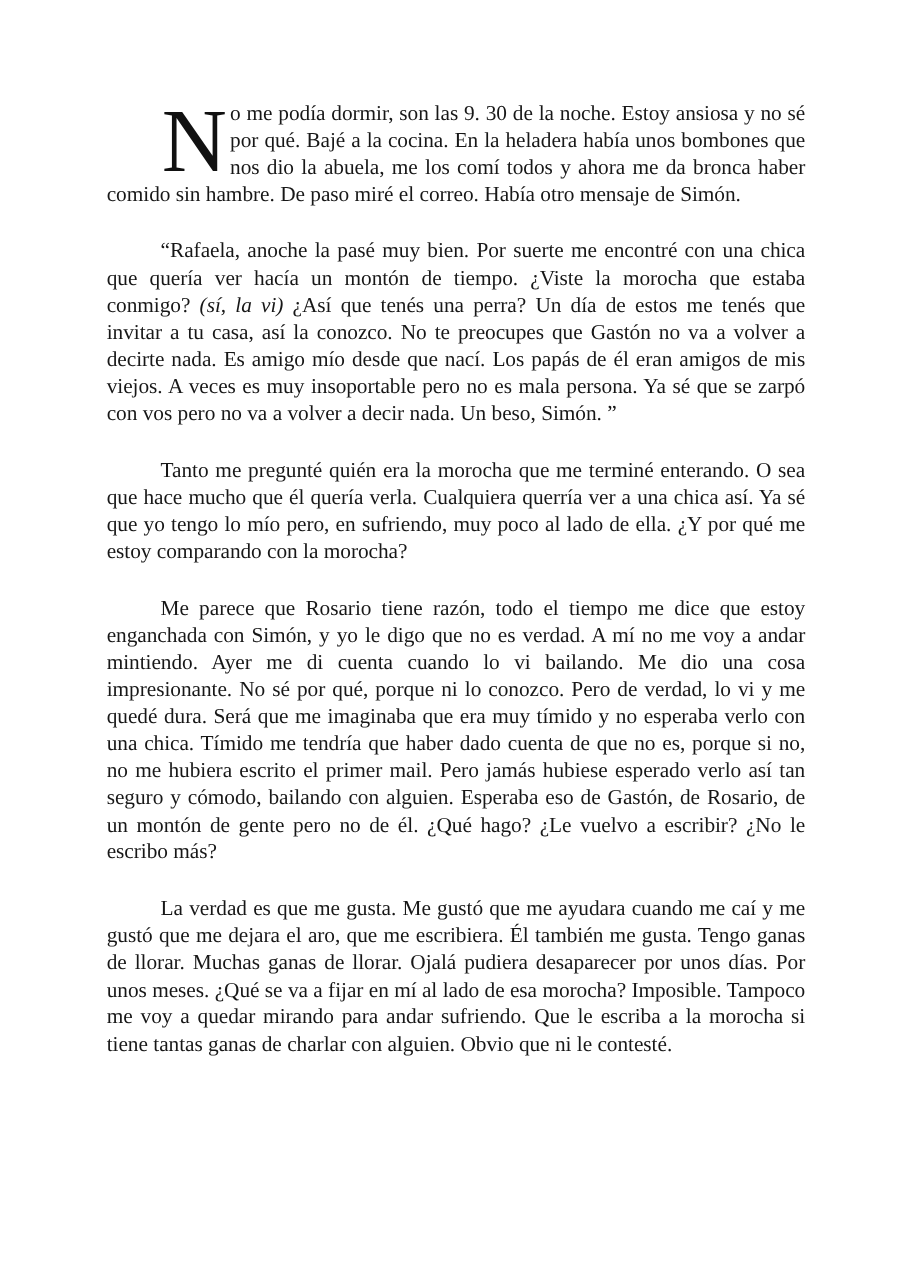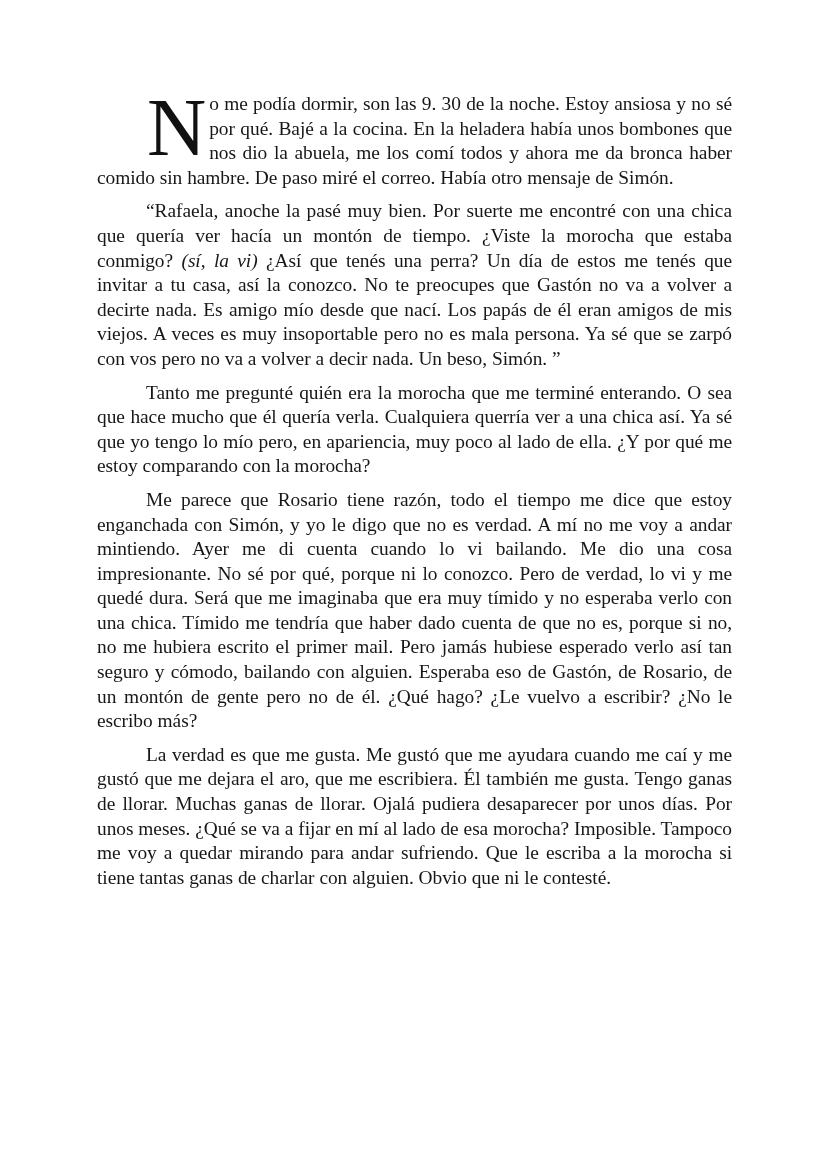--- a/index.html
+++ b/index.html
@@ -33,21 +33,21 @@
     margin: 0;
     font-size: 19.4px;
     line-height: 24.6px;
     text-align: justify;
     text-justify: inter-word;
     hyphens: none;
     letter-spacing: -0.05px;
     word-spacing: 0.1px;
   }
   p.para + p.para {
-    margin-top: 9px;
+    margin-top: 27px;
   }
   p.indent {
     text-indent: 49px;
   }
   
   .dropcap {
     float: left;
     font-family: "Liberation Serif", "DejaVu Serif", serif;
     font-size: 82px;
     line-height: 64px;
@@ -68,20 +68,20 @@
 </head>
 <body>
 
 <div class="page">
   <div class="text-column">
 
     <p class="para para-first"><span class="dropcap">N</span><span>o me podía dormir, son las 9. 30 de la noche. Estoy ansiosa y no sé por qué. Bajé a la cocina. En la heladera había unos bombones que nos dio la abuela, me los comí todos y ahora me da bronca haber comido sin hambre. De paso miré el correo. Había otro mensaje de Simón.</span></p>
 
     <p class="para indent"><span>“Rafaela, anoche la pasé muy bien. Por suerte me encontré con una chica que quería ver hacía un montón de tiempo. ¿Viste la morocha que estaba conmigo? </span><em class="ital">(sí, la vi)</em><span> ¿Así que tenés una perra? Un día de estos me tenés que invitar a tu casa, así la conozco. No te preocupes que Gastón no va a volver a decirte nada. Es amigo mío desde que nací. Los papás de él eran amigos de mis viejos. A veces es muy insoportable pero no es mala persona. Ya sé que se zarpó con vos pero no va a volver a decir nada. Un beso, Simón. ”</span></p>
 
-    <p class="para indent">Tanto me pregunté quién era la morocha que me terminé enterando. O sea que hace mucho que él quería verla. Cualquiera querría ver a una chica así. Ya sé que yo tengo lo mío pero, en apariencia, muy poco al lado de ella. ¿Y por qué me estoy comparando con la morocha?</p>
+    <p class="para indent">Tanto me pregunté quién era la morocha que me terminé enterando. O sea que hace mucho que él quería verla. Cualquiera querría ver a una chica así. Ya sé que yo tengo lo mío pero, en sufriendo, muy poco al lado de ella. ¿Y por qué me estoy comparando con la morocha?</p>
 
     <p class="para indent">Me parece que Rosario tiene razón, todo el tiempo me dice que estoy enganchada con Simón, y yo le digo que no es verdad. A mí no me voy a andar mintiendo. Ayer me di cuenta cuando lo vi bailando. Me dio una cosa impresionante. No sé por qué, porque ni lo conozco. Pero de verdad, lo vi y me quedé dura. Será que me imaginaba que era muy tímido y no esperaba verlo con una chica. Tímido me tendría que haber dado cuenta de que no es, porque si no, no me hubiera escrito el primer mail. Pero jamás hubiese esperado verlo así tan seguro y cómodo, bailando con alguien. Esperaba eso de Gastón, de Rosario, de un montón de gente pero no de él. ¿Qué hago? ¿Le vuelvo a escribir? ¿No le escribo más?</p>
 
     <p class="para indent">La verdad es que me gusta. Me gustó que me ayudara cuando me caí y me gustó que me dejara el aro, que me escribiera. Él también me gusta. Tengo ganas de llorar. Muchas ganas de llorar. Ojalá pudiera desaparecer por unos días. Por unos meses. ¿Qué se va a fijar en mí al lado de esa morocha? Imposible. Tampoco me voy a quedar mirando para andar sufriendo. Que le escriba a la morocha si tiene tantas ganas de charlar con alguien. Obvio que ni le contesté.</p>
 
   </div>
 </div>
 
 </body></html>

